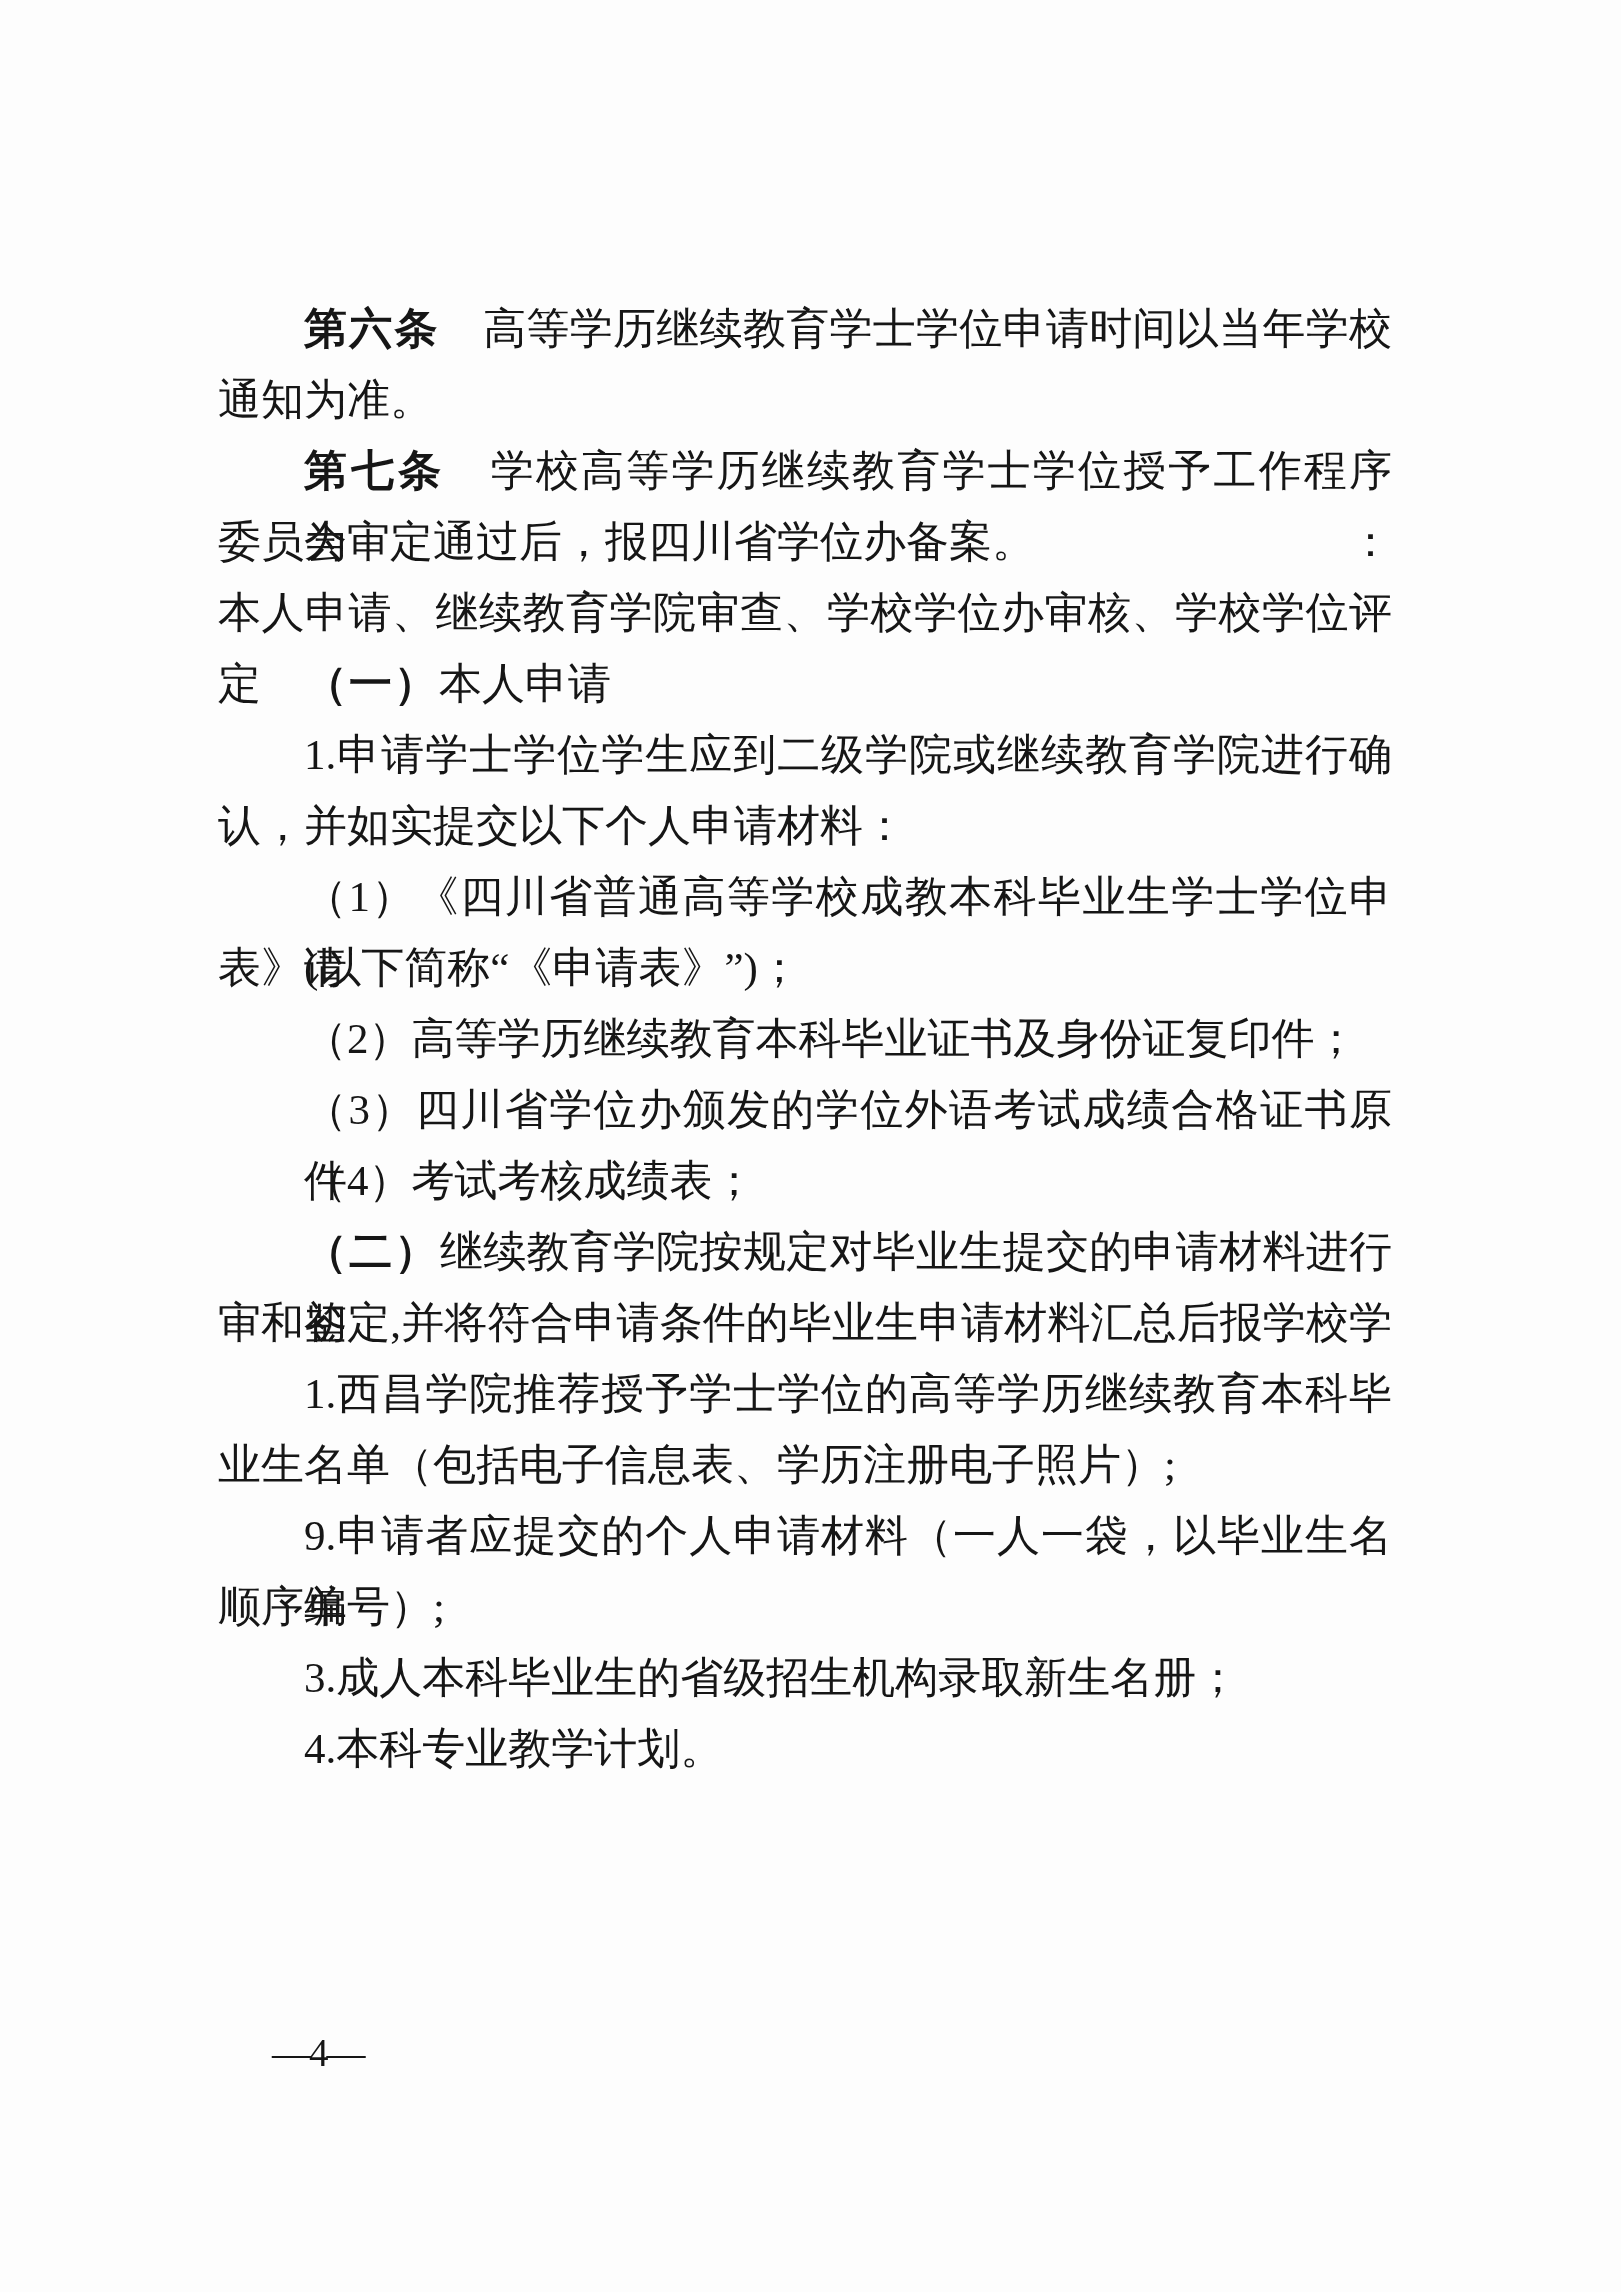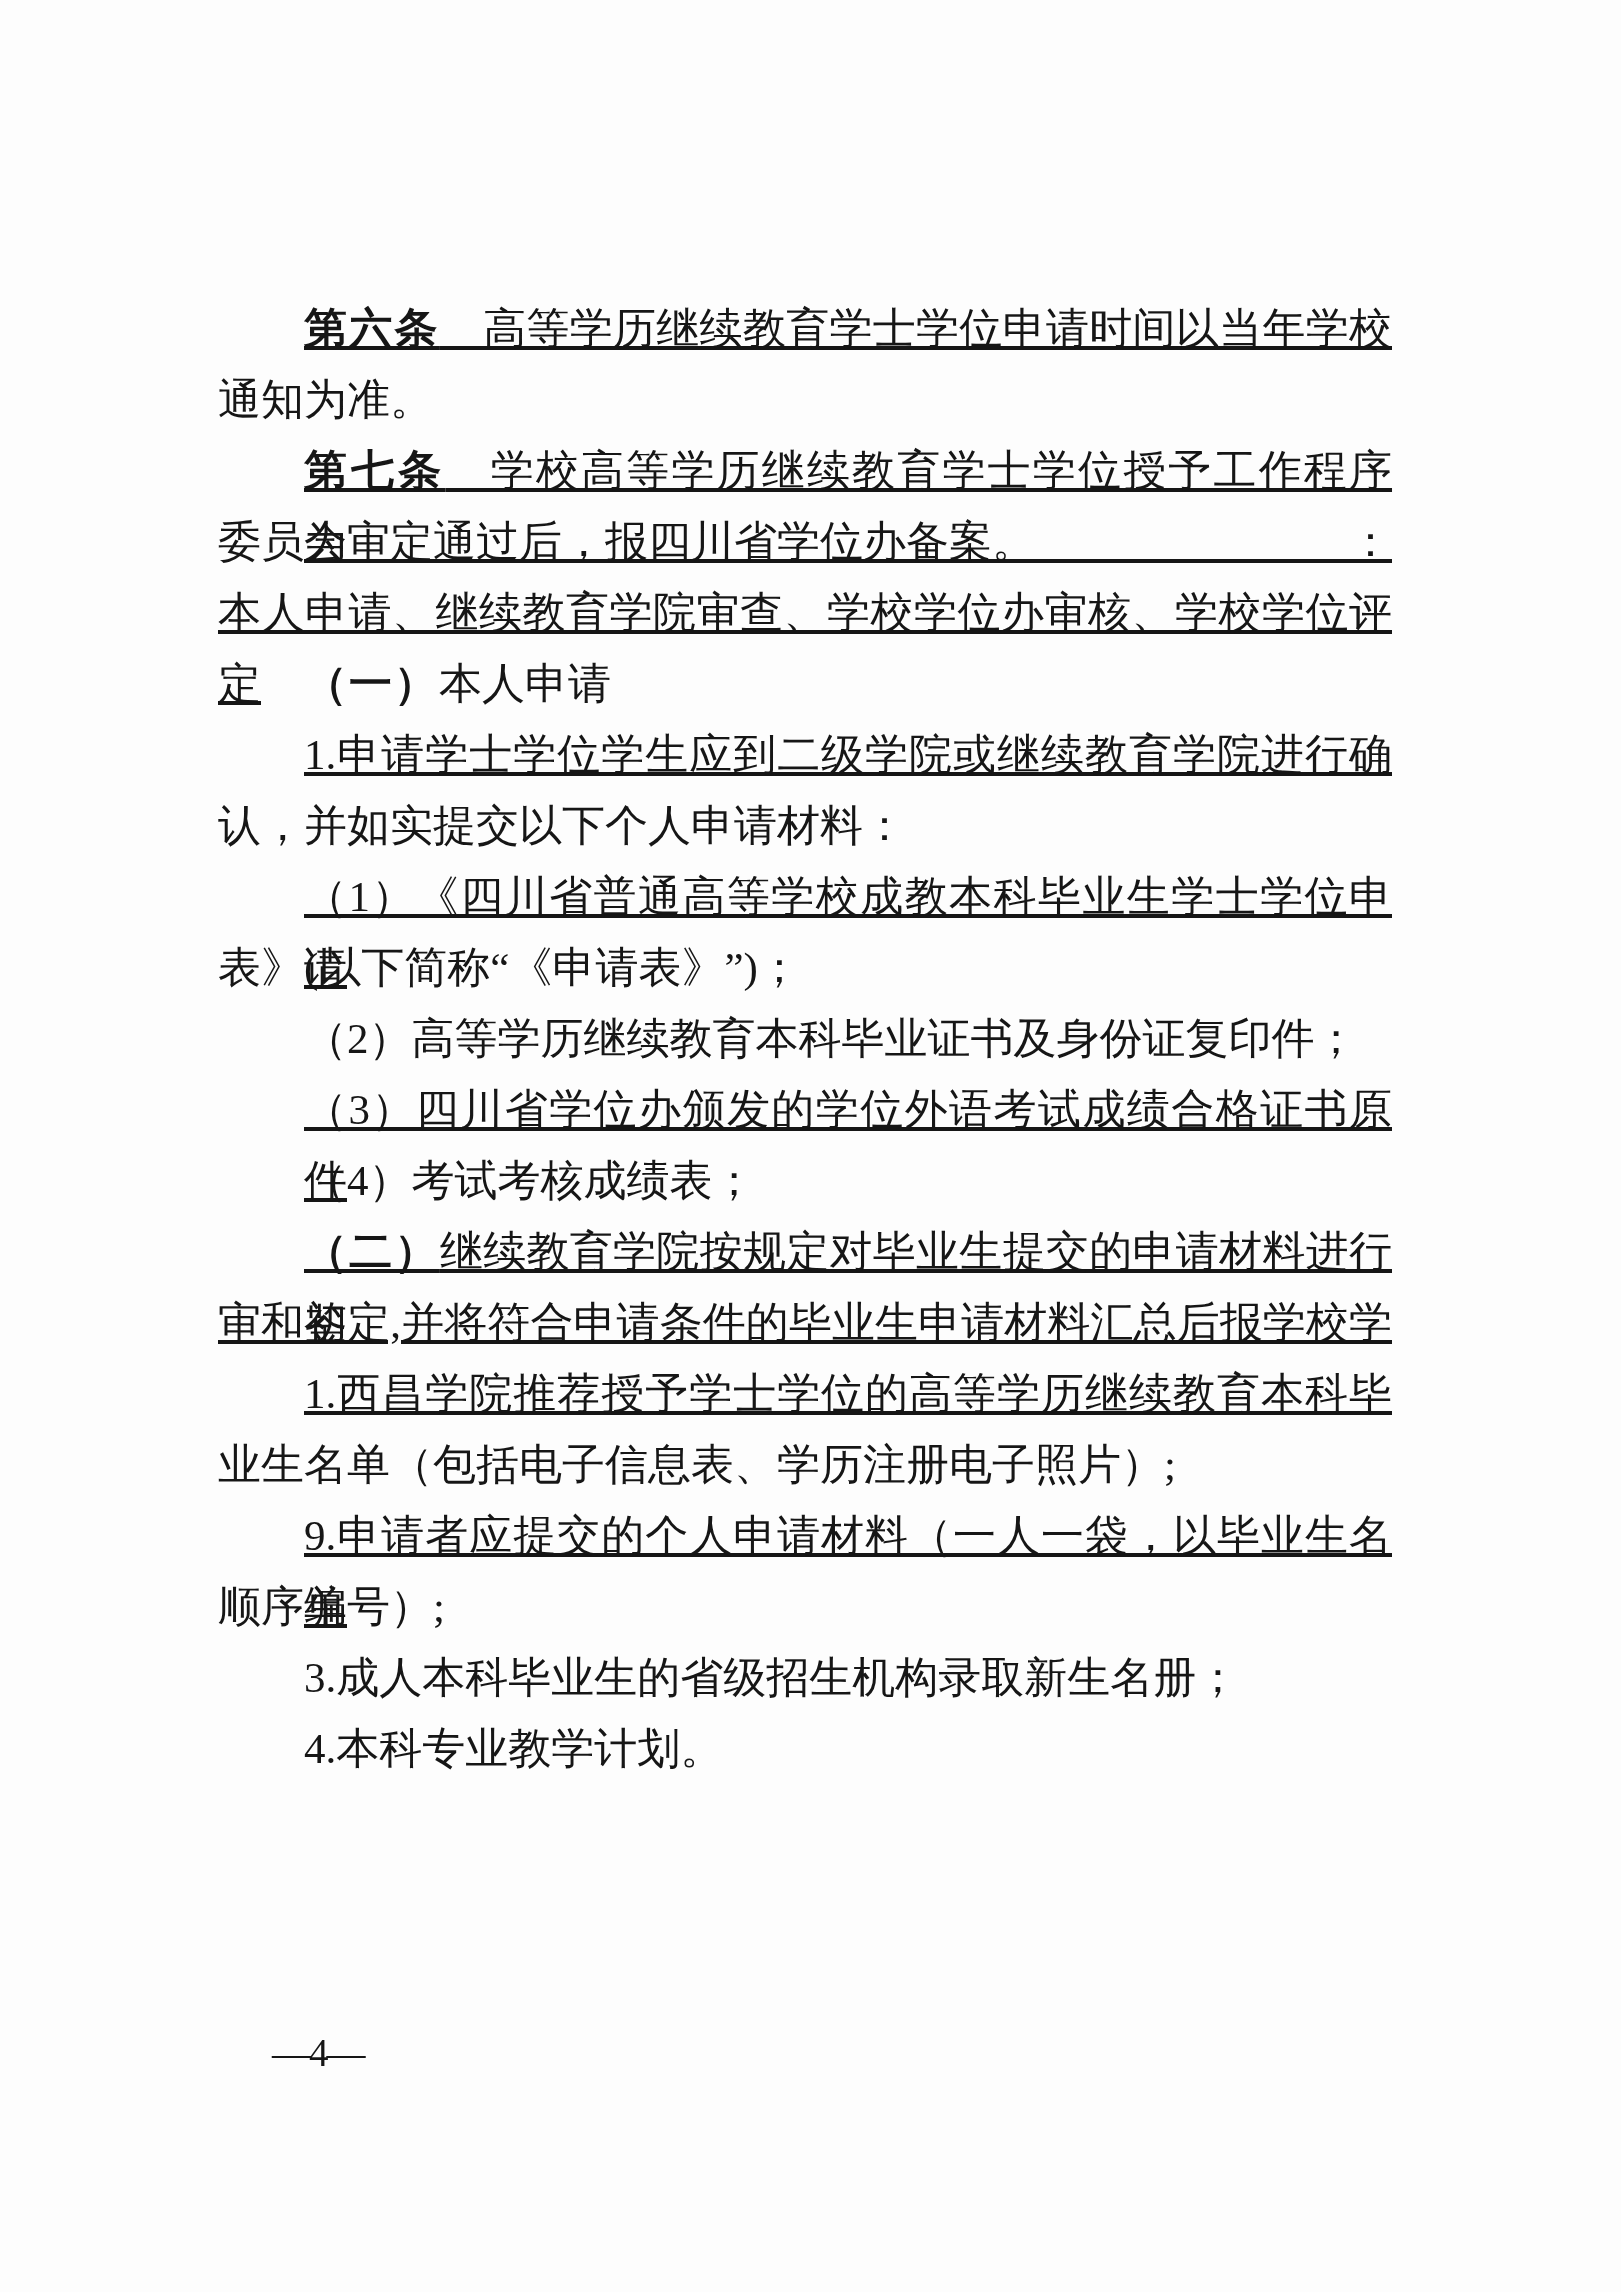--- a/index.html
+++ b/index.html
@@ -29,21 +29,20 @@
     height: 71px;
     white-space: pre-wrap;
     text-justify: inter-character;
   }
   .line.indent {
     padding-left: 86px;
   }
   .line.fill {
     text-align: justify;
     text-align-last: justify;
-    text-decoration: underline;
     -moz-text-align-last: justify;
   }
   .bold-head {
     font-family: "DejaVu Sans", "Liberation Sans", sans-serif;
     font-weight: 700;
     letter-spacing: 2px;
   }
   .page-number {
     position: absolute;
     left: 272px;

